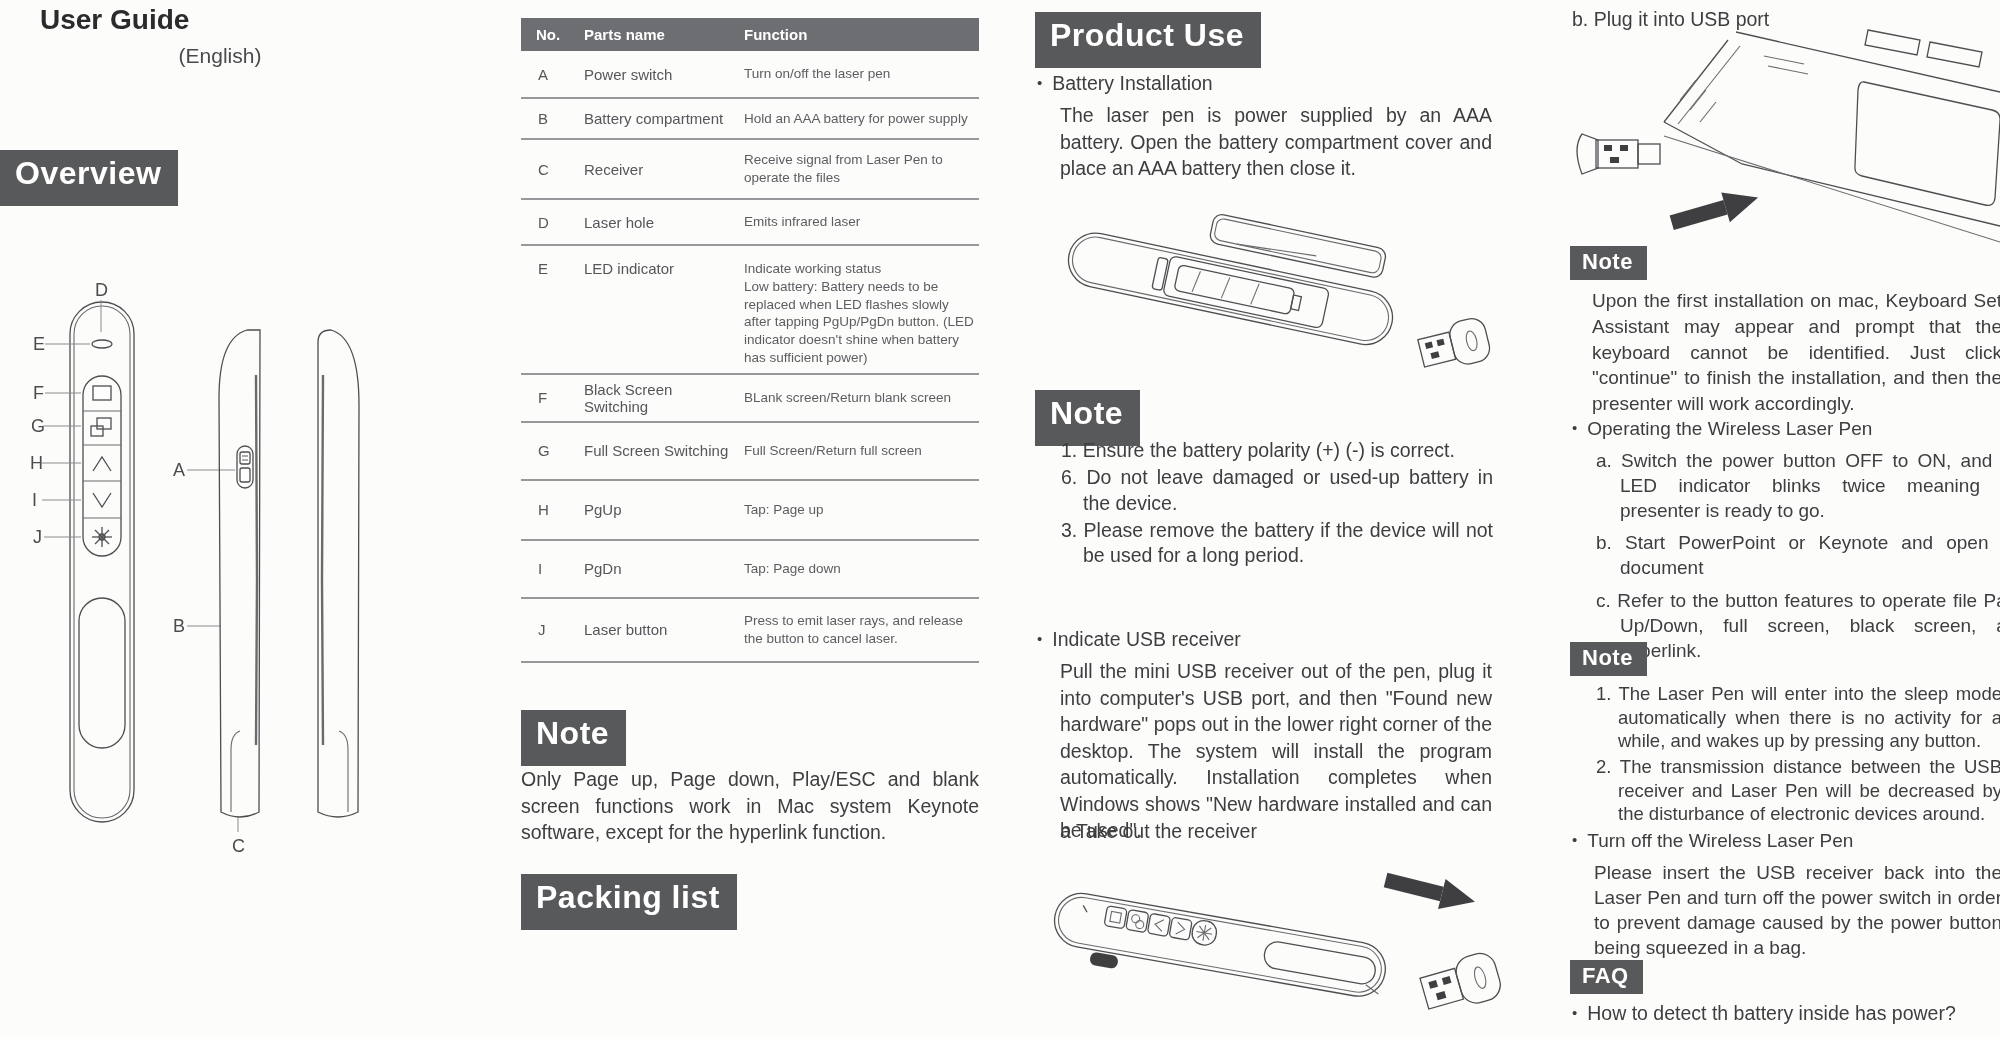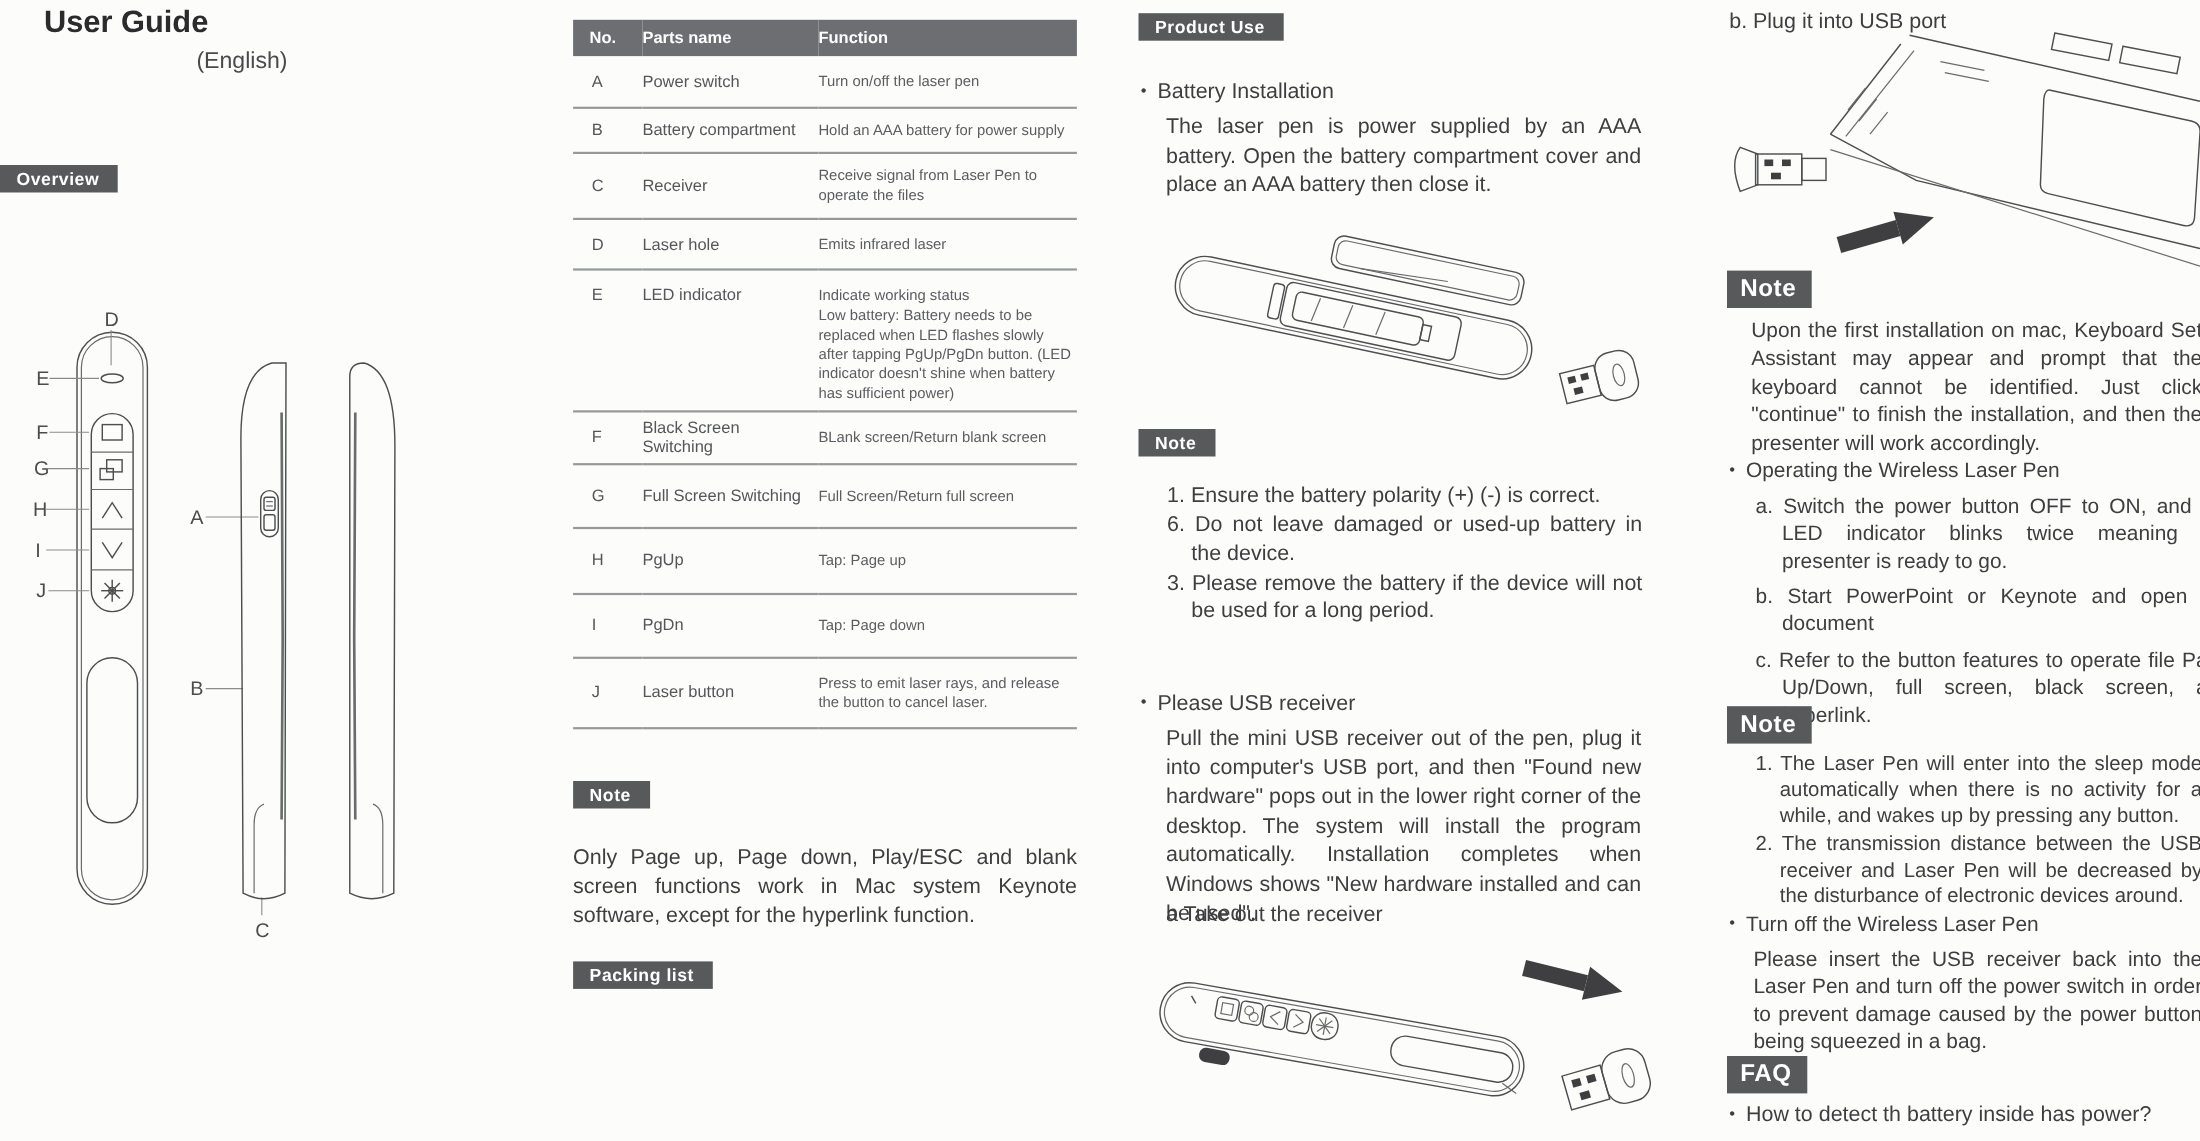--- a/index.html
+++ b/index.html
@@ -1,21 +1,21 @@
 <!DOCTYPE html>
 <html><head>
 <meta charset="utf-8">
 <style>
   html,body{margin:0;padding:0;background:#fcfcfb;}
   body{font-family:"Liberation Sans", sans-serif;color:#3e3e40;}
   .page{position:relative;width:2000px;height:1037px;background:#fcfcfb;overflow:hidden;}
 
   .abs{position:absolute;}
   .tag{display:inline-block;background:#58595b;color:#fff;font-weight:bold;
-       font-size:16px;padding:5px 17px 2px 15px;letter-spacing:.5px;}
+       font-size:32px;padding:5px 17px 14px 15px;letter-spacing:.5px;}
   .tag.sm{font-size:22px;padding:3px 14px 5px 12px;}
 
   
   .doc-title{left:40px;top:4px;width:360px;text-align:left;font-size:28px;font-weight:bold;color:#2b2b2d;}
   .doc-subtitle{left:40px;top:44px;width:360px;text-align:center;font-size:21px;color:#4a4a4c;}
   .overview-tag{left:0;top:150px;}
 
   
   .parts-table{left:521px;top:18px;width:458px;border-collapse:collapse;table-layout:fixed;}
   .parts-table th{background:#6d6e71;color:#fff;text-align:left;font-size:15px;font-weight:bold;padding:8px 0;}
@@ -224,21 +224,21 @@
     </g>
   </svg>
 
   <div class="abs tag" style="left:1035px;top:390px">Note</div>
   <div class="abs" style="left:1037px;top:438px;width:456px">
     <div class="num-item">1. Ensure the battery polarity (+) (-) is correct.</div>
     <div class="num-item">6. Do not leave damaged or used-up battery in the device.</div>
     <div class="num-item">3. Please remove the battery if the device will not be used for a long period.</div>
   </div>
 
-  <div class="abs bullet-line" style="left:1037px;top:628px;width:455px"><span class="b">•</span><span>Please USB receiver</span></div>
+  <div class="abs bullet-line" style="left:1037px;top:628px;width:455px"><span class="b">•</span><span>Indicate USB receiver</span></div>
   <div class="abs body-text" style="left:1060px;top:658px;width:432px">Pull the mini USB receiver out of the pen, plug it into computer's USB port, and then "Found new hardware" pops out in the lower right corner of the desktop. The system will install the program automatically. Installation completes when Windows shows "New hardware installed and can be used".</div>
   <div class="abs" style="left:1060px;top:820px;font-size:19.5px">a  Take out the receiver</div>
 
   <svg class="abs" style="left:1032px;top:852px" width="468" height="183" viewBox="0 0 468 183">
     <g class="sk" transform="rotate(10 30 70)">
       <rect x="22" y="38" width="335" height="54" rx="27"></rect>
       <rect class="sk2" x="26" y="42" width="327" height="46" rx="23"></rect>
       <line x1="48" y1="50" x2="53" y2="56"></line>
       <rect x="72" y="46" width="20" height="20" rx="4"></rect>
       <rect class="sk2" x="77" y="51" width="10" height="10"></rect>

